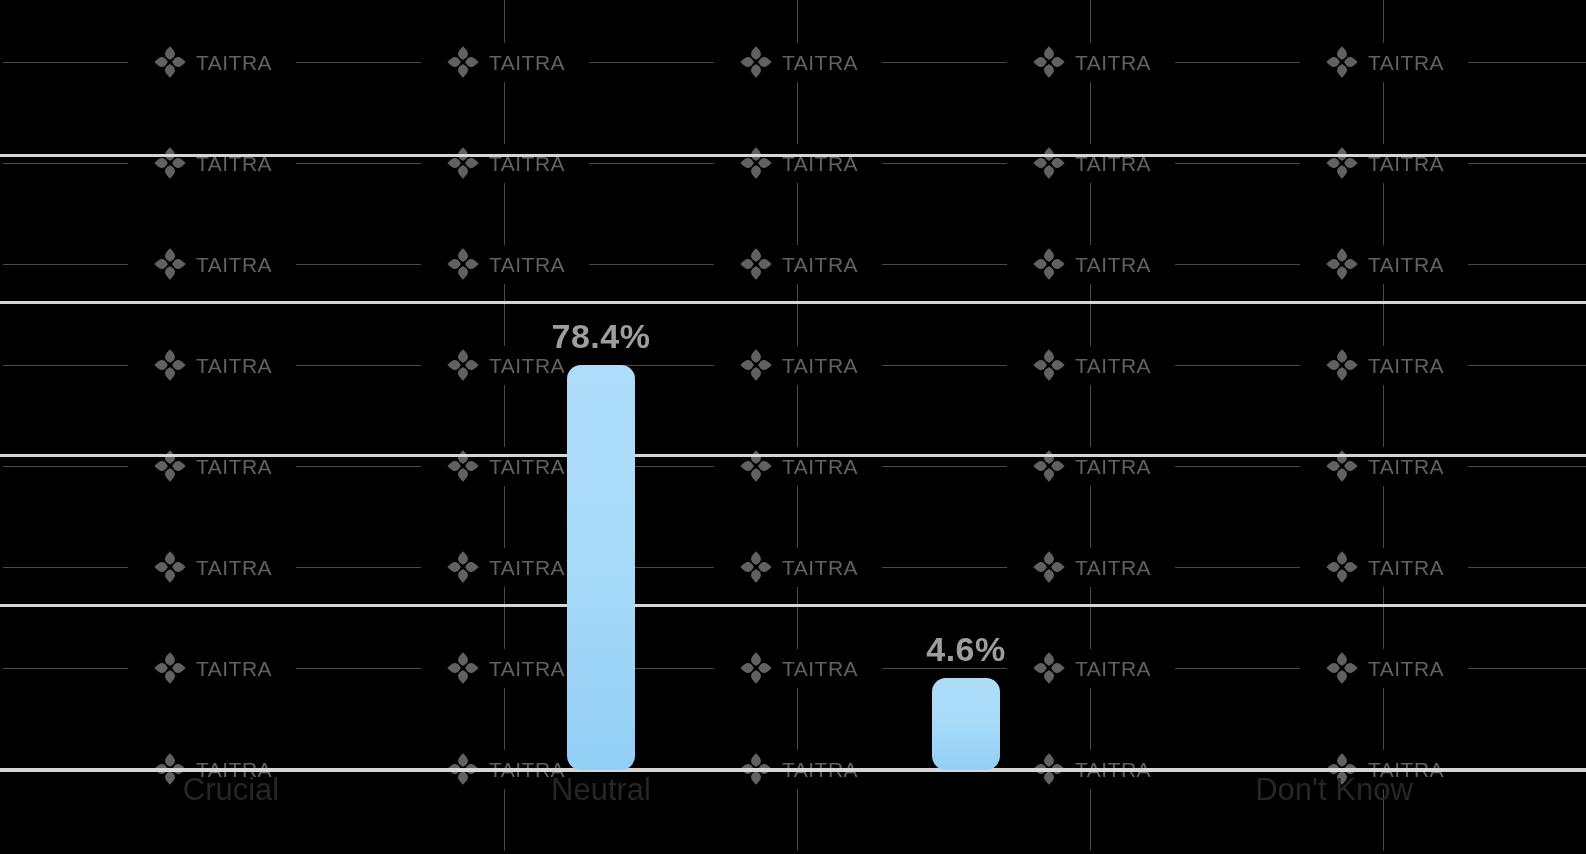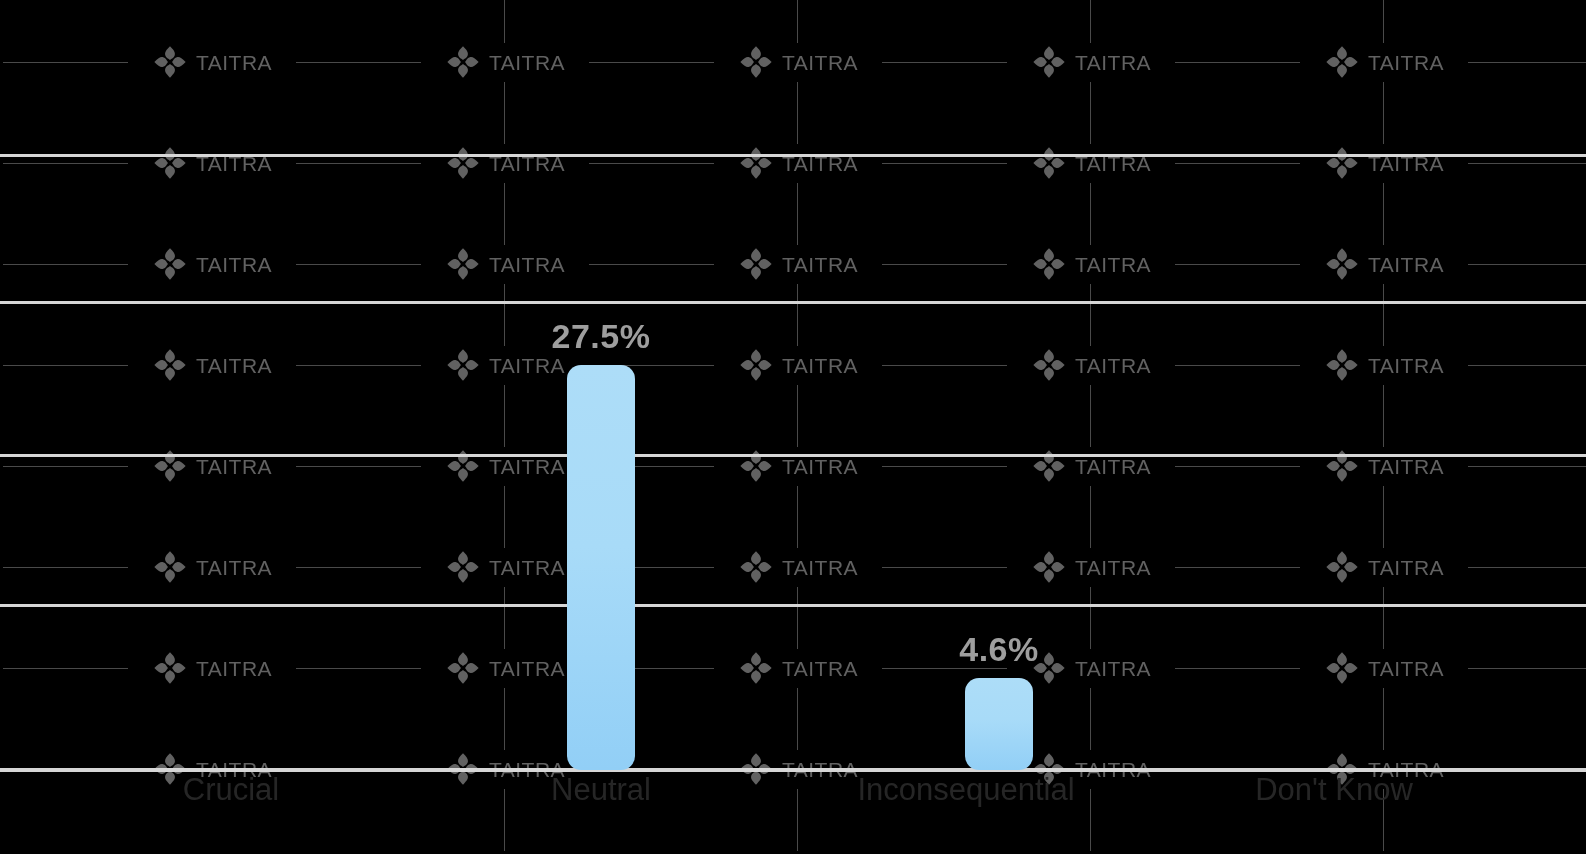--- a/index.html
+++ b/index.html
@@ -807,32 +807,31 @@
     <div class="gridline" style="top:301px"></div>
     <div class="gridline" style="top:454px"></div>
     <div class="gridline" style="top:604px"></div>
     <div class="axis-line" style="top:768px"></div>
   </div>
 
   <div class="bars-layer">
 
 
     <div class="bar-group" style="left:567px;">
-      <span class="bar-value" style="top:-48px;">27.5%</span>
+      <span class="bar-value" style="top:-48px;">78.4%</span>
       <div class="bar-rect" style="height:405px;"></div>
     </div>
 
-    <div class="bar-group" style="left:932px;margin-left:33px;">
+    <div class="bar-group" style="left:932px;">
       <span class="bar-value" style="top:-48px;">4.6%</span>
       <div class="bar-rect" style="height:92px;"></div>
     </div>
 
 
   </div>
 
   <div class="cat-labels">
     <span class="cat-label" style="left:231px;">Crucial</span>
     <span class="cat-label" style="left:601px;">Neutral</span>
-    <span class="cat-label" style="left:966px;">Inconsequential</span>
     <span class="cat-label" style="left:1334px;">Don't Know</span>
   </div>
 
 </div>
 
 </body></html>

